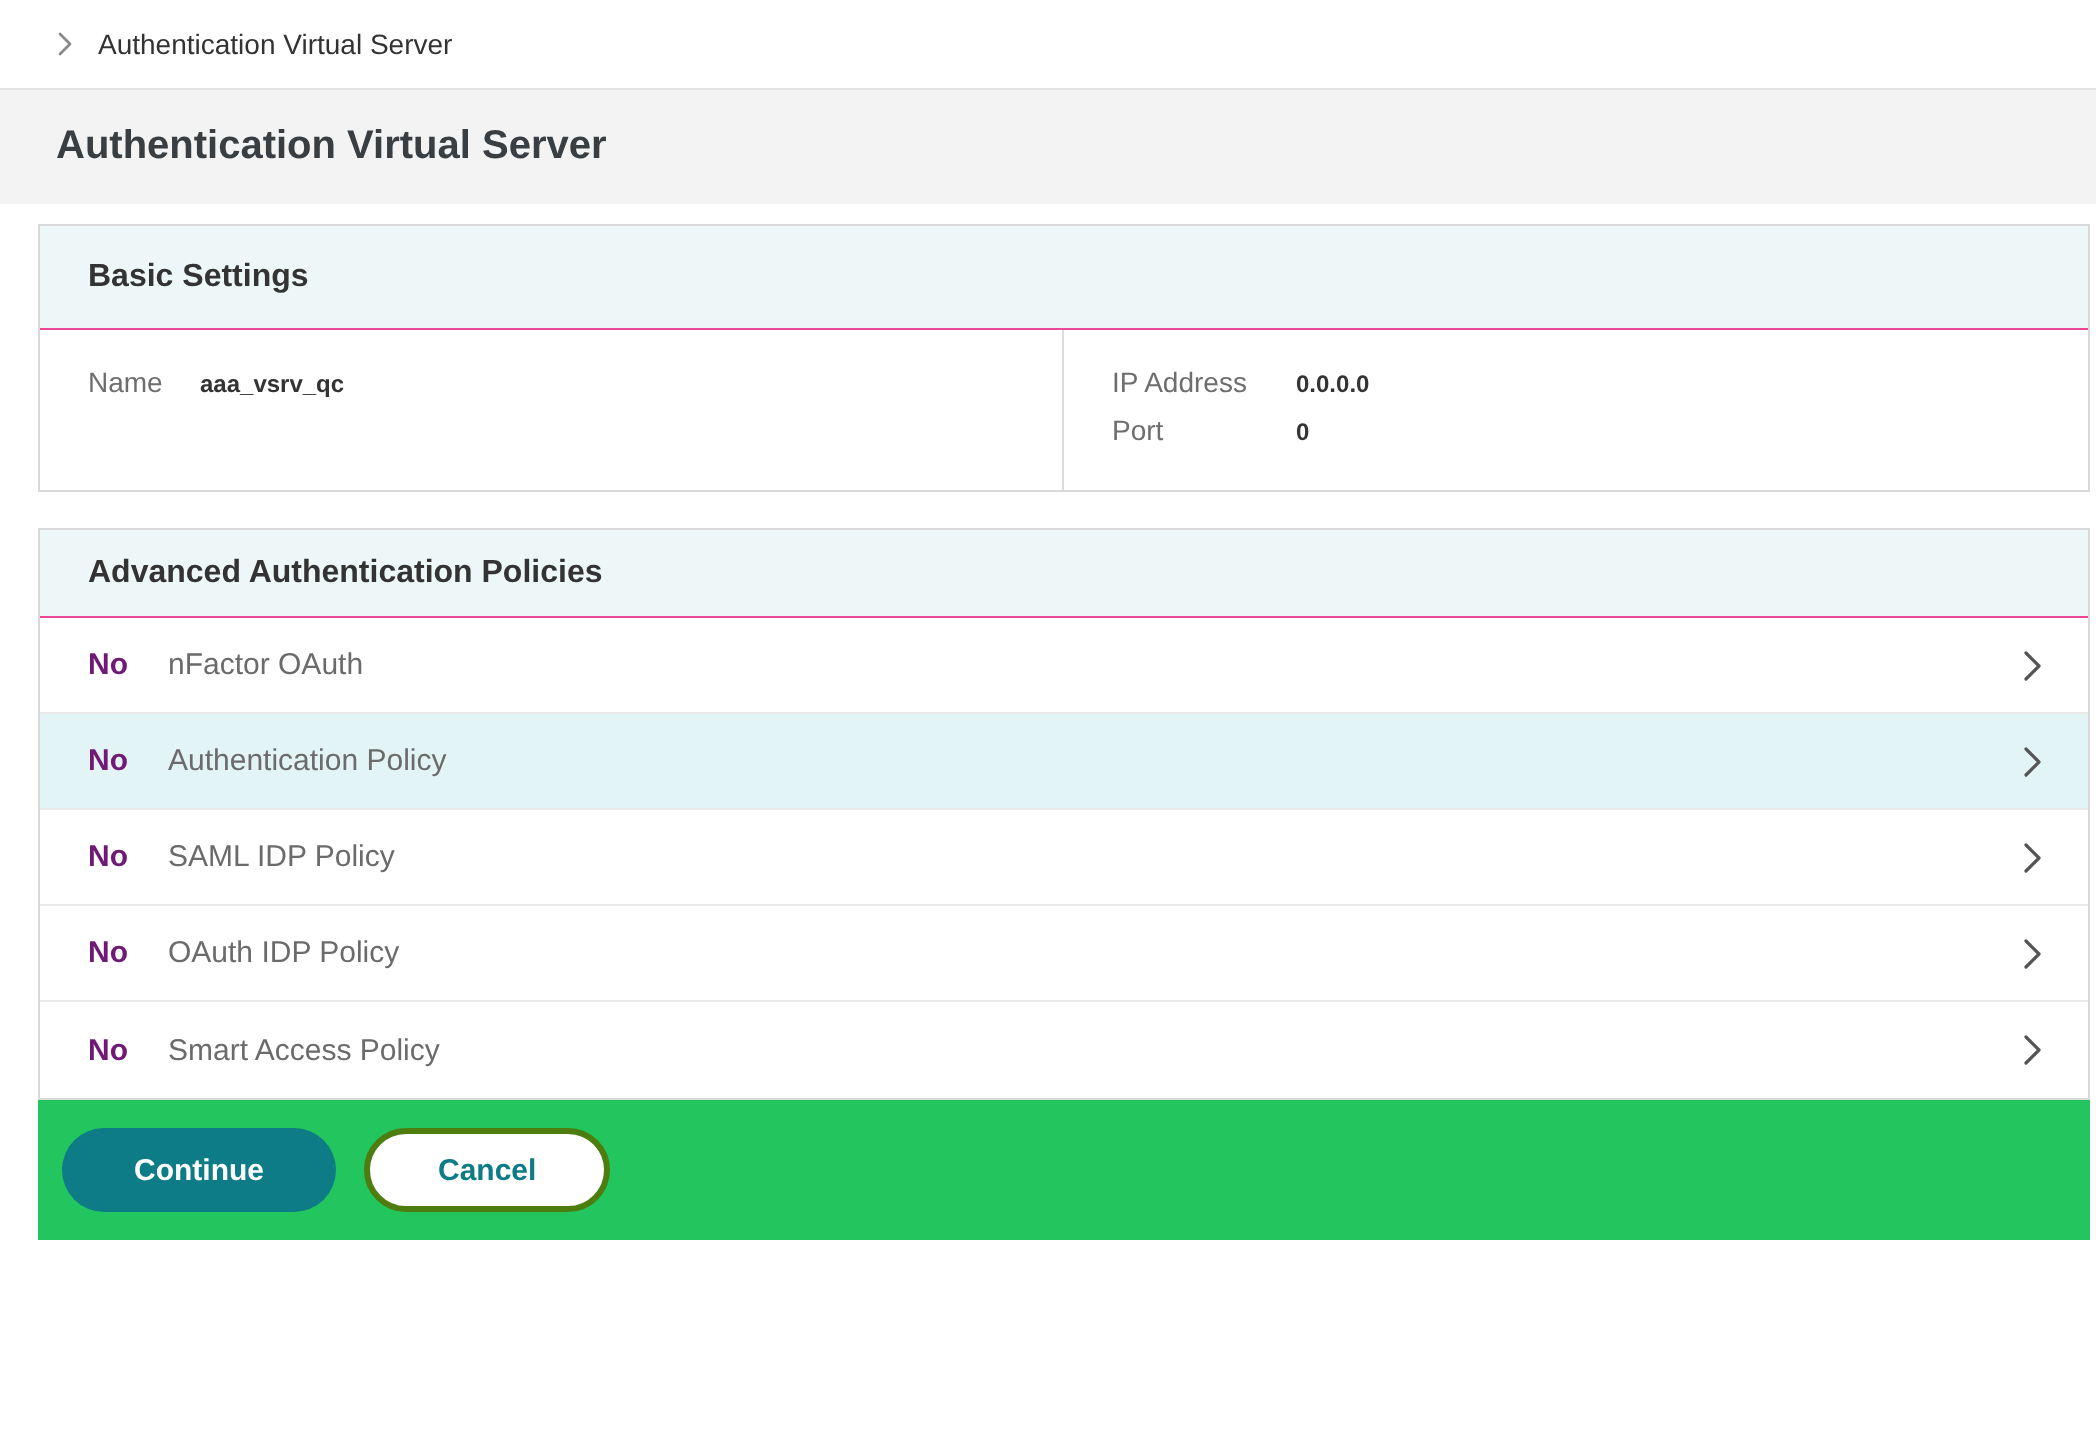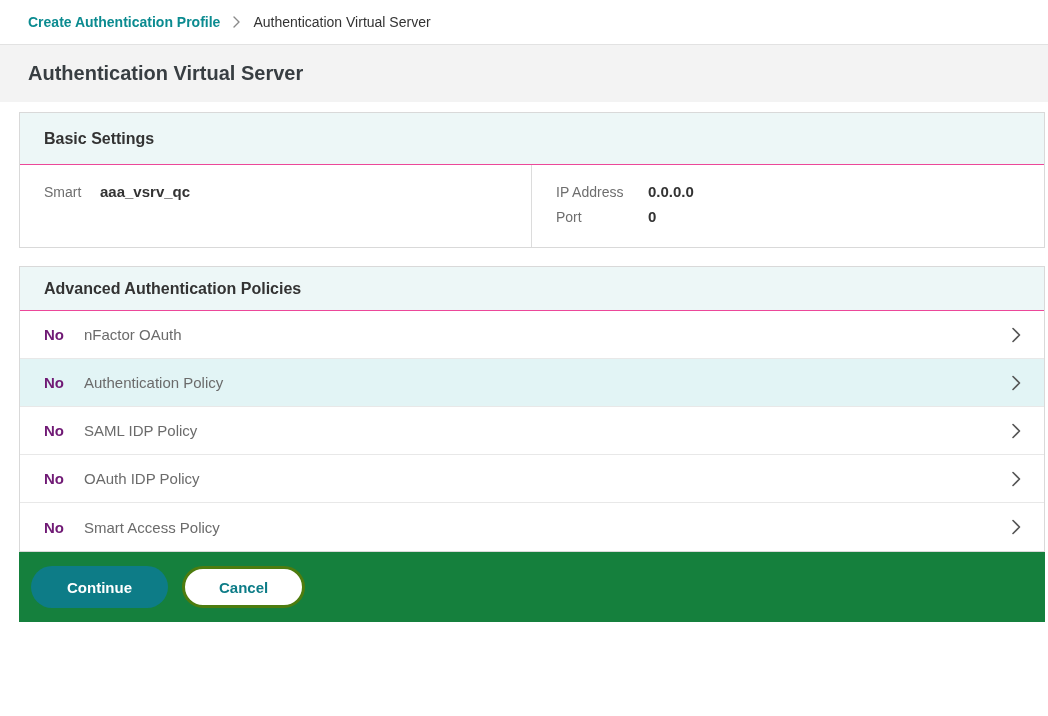--- a/index.html
+++ b/index.html
@@ -71,21 +71,21 @@
 
   
   .bs-body { display: flex; }
   .bs-col { width: 50%; padding: 18px 24px 22px 24px; }
   .bs-col.left { border-right: 1px solid #dcdcdc; }
   .field-row { display: flex; align-items: baseline; margin-bottom: 8px; font-size: 14px; }
   .field-row:last-child { margin-bottom: 0; }
   .field-label { color: #6e6e6e; display: inline-block; }
   .bs-col.left  .field-label { min-width: 56px; }
   .bs-col.right .field-label { min-width: 92px; }
-  .field-value { color: #333; font-weight: 700; font-size: 15px; }
+  .field-value { color: #333; font-weight: 700; font-size: 12px; }
 
   
   .policy-row {
     display: flex;
     align-items: center;
     height: 48px;
     padding: 0 22px 0 24px;
     border-bottom: 1px solid #e8e8e8;
     font-size: 15px;
     cursor: pointer;
@@ -93,21 +93,21 @@
   }
   .policy-row:last-child { border-bottom: none; }
   .policy-row.highlighted { background: #e2f4f5; }
   .policy-count { color: #701a75; font-weight: 700; margin-right: 20px; }
   .policy-label { color: #6b6b6b; }
   .policy-chevron { margin-left: auto; display: inline-flex; align-items: center; }
 
   
   .footer-bar {
     margin: 0 3px 0 19px;
-    background: #15803d;
+    background: #22c55e;
     height: 70px;
     display: flex;
     align-items: center;
     gap: 14px;
     padding: 0 12px;
   }
   .btn {
     height: 42px;
     border-radius: 24px;
     font-size: 15px;
@@ -128,21 +128,20 @@
     background: #ffffff;
     color: #0d7c87;
     border: 3px solid #4d7c0f;
     padding: 0 34px;
   }
 </style>
 </head>
 <body>
 
 <div class="breadcrumb-bar">
-  <a class="crumb-link">Create Authentication Profile</a>
   <span class="crumb-sep">
     <svg width="9" height="14" viewBox="0 0 9 14">
         <path d="M2 2 L7 7 L2 12" fill="none" stroke="#8a8a8a" stroke-width="1.4" stroke-linecap="round" stroke-linejoin="round"></path>
       </svg>
   </span>
   <span class="crumb-current">Authentication Virtual Server</span>
 </div>
 
 <div class="title-bar">
   <h1 class="page-title">Authentication Virtual Server</h1>
@@ -150,21 +149,21 @@
 
 <div class="content">
 
   <div class="card">
     <div class="section-header tall">
       <span class="section-title">Basic Settings</span>
     </div>
     <div class="bs-body">
       <div class="bs-col left">
         <div class="field-row">
-          <span class="field-label">Smart</span>
+          <span class="field-label">Name</span>
           <span class="field-value">aaa_vsrv_qc</span>
         </div>
       </div>
       <div class="bs-col right">
         <div class="field-row">
           <span class="field-label">IP Address</span>
           <span class="field-value">0.0.0.0</span>
         </div>
         <div class="field-row">
           <span class="field-label">Port</span>

